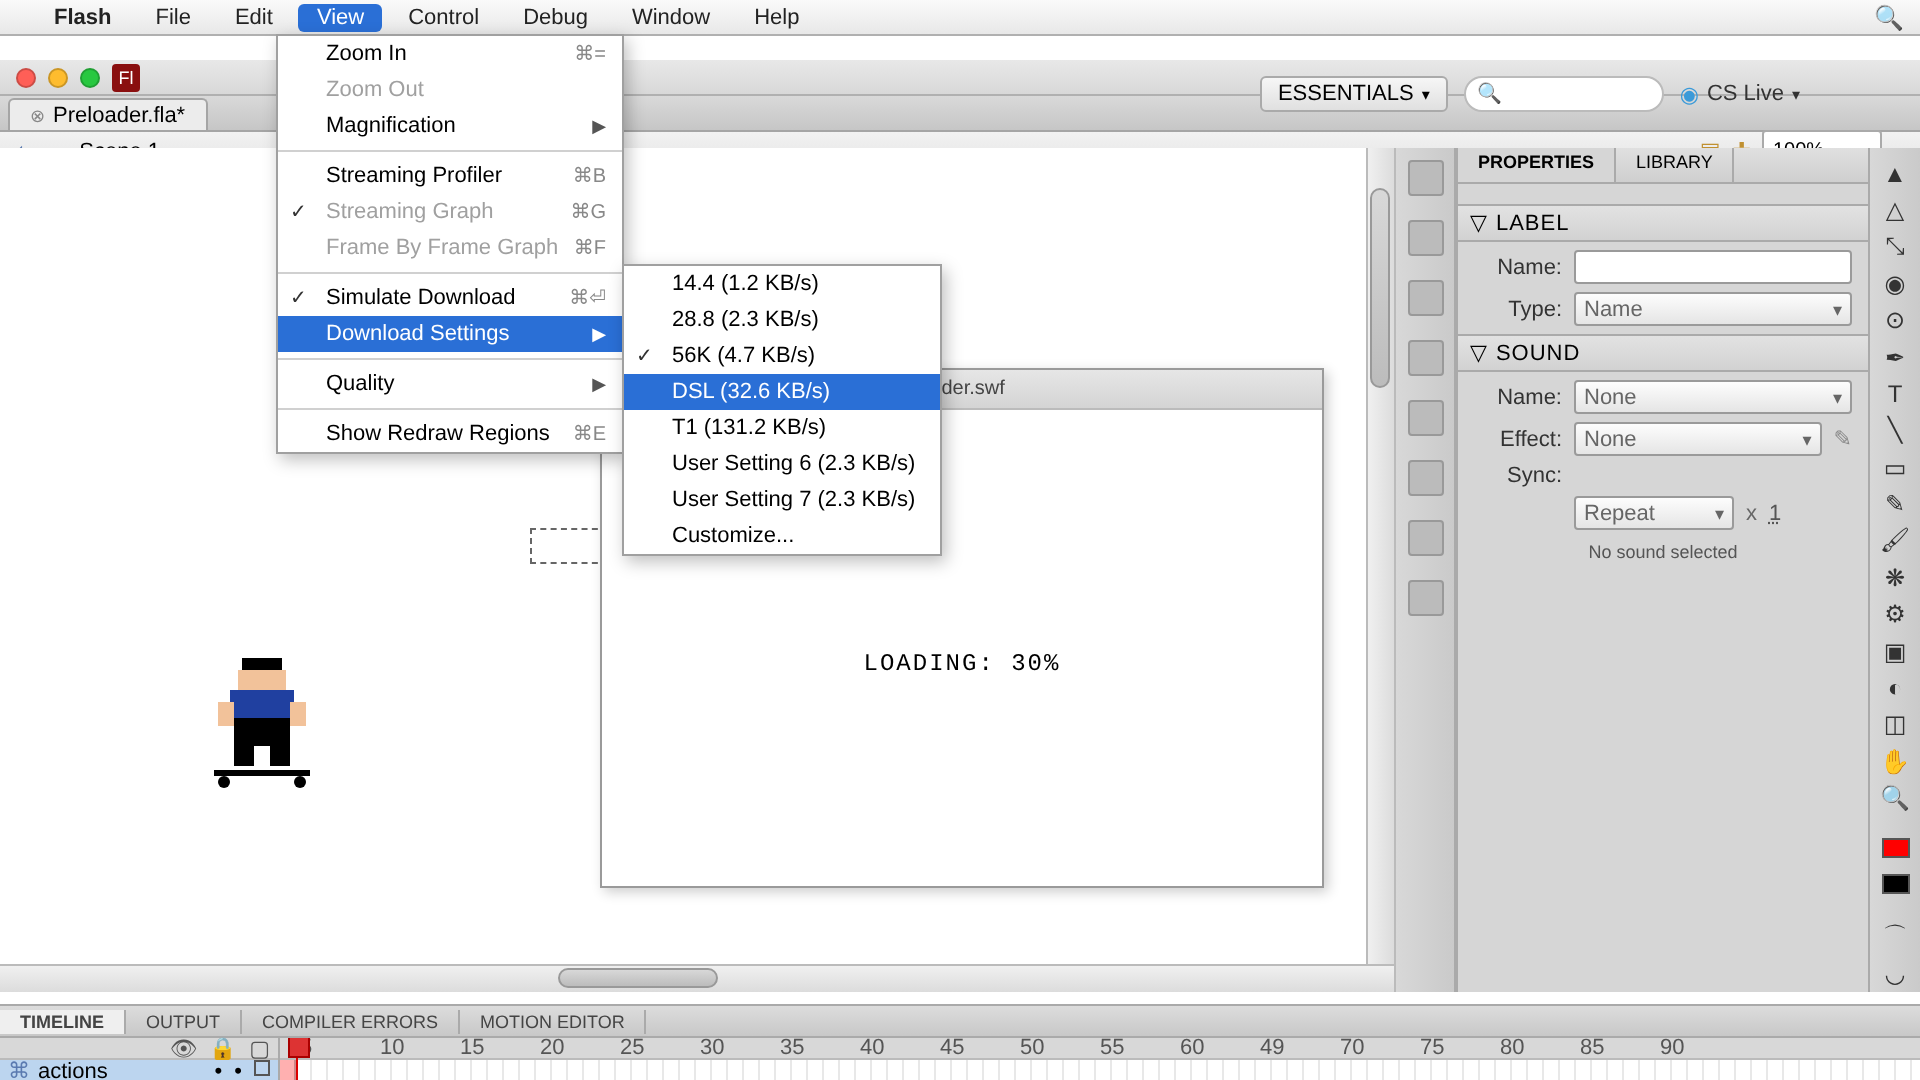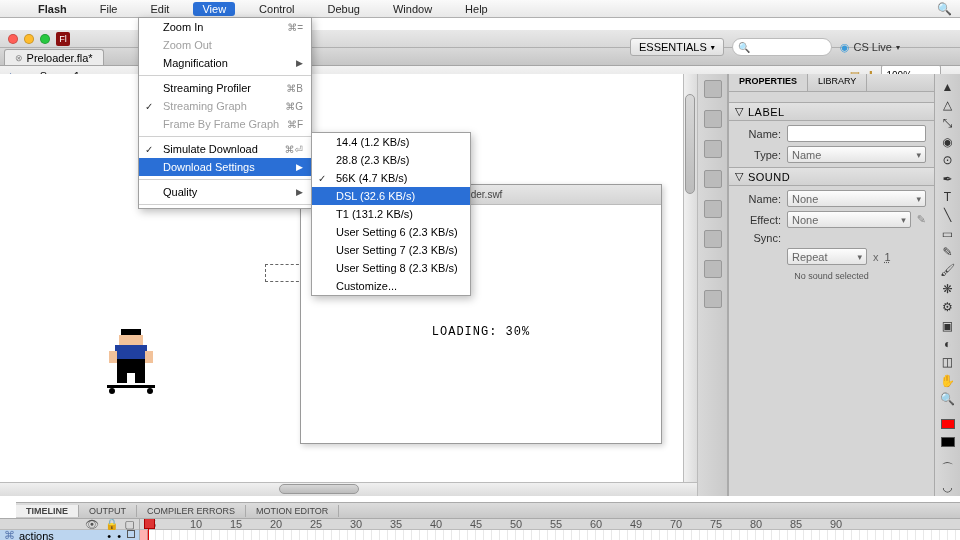--- a/index.html
+++ b/index.html
@@ -1,19 +1,19 @@
 <!DOCTYPE html>
 <html><head>
 <meta charset="utf-8">
 <style>
 * { margin:0; padding:0; box-sizing:border-box; font-family:"Lucida Grande","Helvetica Neue",Arial,sans-serif; font-size:11px; }
 body { width:960px; height:540px; background:#fff; overflow:hidden; position:relative; }
 
 
-.menubar { height:18px; background:linear-gradient(#fafafa,#e8e8e8); border-bottom:1px solid #b0b0b0; display:flex; align-items:center; padding:0 8px; gap:15px; }
+.menubar { height:18px; background:linear-gradient(#fafafa,#e8e8e8); border-bottom:1px solid #b0b0b0; display:flex; align-items:center; padding:0 8px; gap:4px; }
 .menubar .apple { font-size:13px; margin-right:6px; color:#333; }
 .menubar .m { padding:1px 9px; color:#222; border-radius:3px; cursor:default; }
 .menubar .m.bold { font-weight:bold; }
 .menubar .m.active { background:#2a6fd6; color:#fff; }
 .menubar .search-ico { margin-left:auto; font-size:12px; color:#555; }
 
 
 .titlebar { height:18px; background:linear-gradient(#e8e8e8,#d8d8d8); display:flex; align-items:center; gap:6px; padding:0 8px; border-bottom:1px solid #b0b0b0;margin-top:12px; }
 .tl { width:10px; height:10px; border-radius:50%; border:1px solid rgba(0,0,0,.2); }
 .tl.r{background:#ff5f57}.tl.y{background:#febc2e}.tl.g{background:#28c840}
@@ -88,21 +88,21 @@
 .snd-note{color:#555;text-align:center;font-size:9px;margin-top:6px}
 
 
 .toolstrip{width:26px;background:linear-gradient(to right,#d8d8d8,#cacaca);display:flex;flex-direction:column;align-items:center;padding-top:4px;gap:1px;border-left:1px solid #aaa}
 .tool{width:20px;height:19px;border:1px solid transparent;display:flex;align-items:center;justify-content:center;color:#333;font-size:12px}
 .tool.sep{height:6px}
 .tool .sw{width:14px;height:10px;background:#000;border:1px solid #555}
 .tool .sw.r{background:#ff0000}
 
 
-.btabs{position:absolute;left:16px;right:0;bottom:22px;height:16px;background:linear-gradient(#dcdcdc,#c8c8c8);border-top:1px solid #aaa;display:flex;align-items:center}
+.btabs{position:absolute;left:0;right:0;bottom:22px;height:16px;background:linear-gradient(#dcdcdc,#c8c8c8);border-top:1px solid #aaa;display:flex;align-items:center}
 .bt{padding:1px 10px;font-size:9px;text-transform:uppercase;border-right:1px solid #aaa;color:#444}
 .bt.act{background:#efefef;font-weight:bold}
 .timeline{position:absolute;left:0;right:0;bottom:0;height:22px;background:#ececec;border-top:1px solid #aaa;display:flex}
 .tl-layers{width:140px;border-right:1px solid #aaa;display:flex;flex-direction:column}
 .tl-lhd{height:11px;background:#d8d8d8;border-bottom:1px solid #bbb;display:flex;justify-content:flex-end;align-items:center;padding:0 4px;gap:6px;font-size:8px;color:#555}
 .tl-lrow{height:11px;display:flex;align-items:center;padding:0 4px;gap:4px;font-size:9px;background:#bcd5ef}
 .tl-ruler{flex:1;position:relative;overflow:hidden}
 .tl-nums{height:11px;background:#d8d8d8;border-bottom:1px solid #bbb;display:flex;align-items:center;font-size:8px;color:#555;padding-left:2px}
 .tl-nums span{display:inline-block;width:40px}
 .tl-track{height:11px;position:relative;background:repeating-linear-gradient(to right,#fff 0,#fff 7px,#e8e8e8 7px,#e8e8e8 8px)}
@@ -325,20 +325,24 @@
   <div class="mi hov">
       <span>Download Settings</span>
       <span class="arr">▶</span>
     </div>
   <div class="msep"></div>
   <div class="mi">
       <span>Quality</span>
       <span class="arr">▶</span>
     </div>
   <div class="msep"></div>
+  <div class="mi">
+      <span>Show Redraw Regions</span>
+      <span class="sc">⌘E</span>
+    </div>
 </div>
 
 <div class="menu sm">
   <div class="mi">
       <span>14.4 (1.2 KB/s)</span>
     </div>
   <div class="mi">
       <span>28.8 (2.3 KB/s)</span>
     </div>
   <div class="mi">
@@ -349,23 +353,20 @@
       <span>DSL (32.6 KB/s)</span>
     </div>
   <div class="mi">
       <span>T1 (131.2 KB/s)</span>
     </div>
   <div class="mi">
       <span>User Setting 6 (2.3 KB/s)</span>
     </div>
   <div class="mi">
       <span>User Setting 7 (2.3 KB/s)</span>
-    </div>
-  <div class="mi">
-      <span>User Setting 8 (2.3 KB/s)</span>
     </div>
   <div class="mi">
       <span>Customize...</span>
     </div>
 </div>
 
 <div class="btabs">
   <div class="bt act">TIMELINE</div>
   <div class="bt">OUTPUT</div>
   <div class="bt">COMPILER ERRORS</div>

